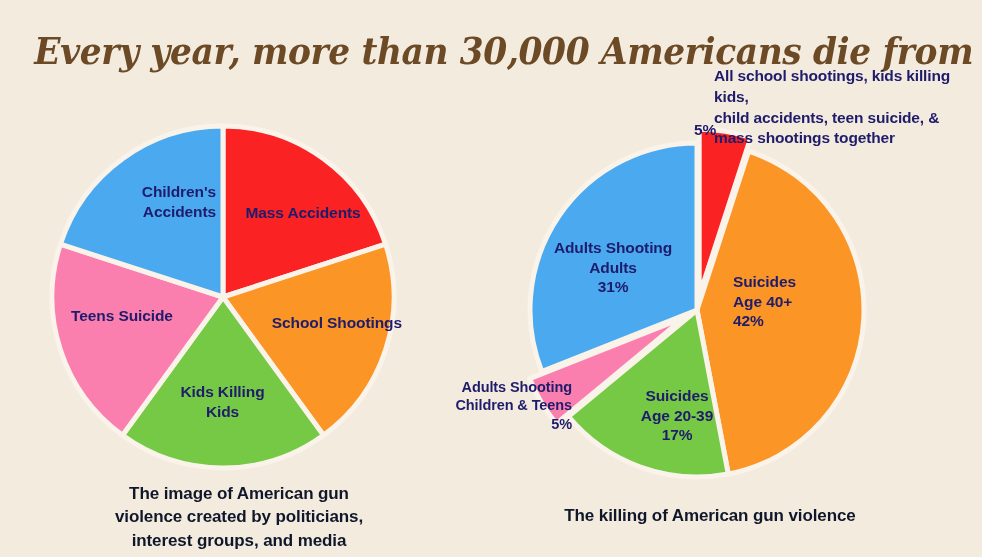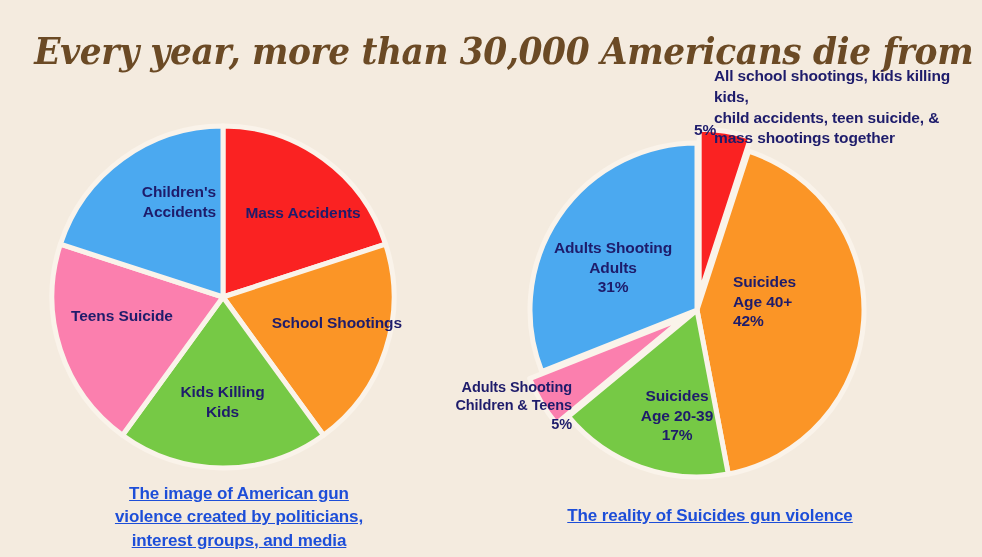--- a/index.html
+++ b/index.html
@@ -85,29 +85,28 @@
     font-size: 15.5px;
     line-height: 1.34;
     text-align: left;
     white-space: pre-line;
     letter-spacing: -0.15px;
   }
 
   
   .caption {
     position: absolute;
-    color: #1d4ed8;
+    color: #0f172a;
     font-family: "Liberation Sans", sans-serif;
     font-weight: bold;
     font-size: 17px;
     line-height: 1.38;
     text-align: center;
     white-space: pre-line;
     letter-spacing: -0.1px;
-    text-decoration: underline;
   }
   #caption-left  { left: 74px;  top: 482px; width: 330px; }
   #caption-right { left: 520px; top: 504px; width: 380px; }
 </style>
 </head>
 <body>
 
 <div id="poster">
 
   <h1 id="headline">Every year, more than 30,000 Americans die from gunshots.</h1>
@@ -154,15 +153,15 @@
 Adults
 31%</div>
 
   <div id="callout">All school shootings, kids killing kids,
 child accidents, teen suicide, &amp;
 mass shootings together</div>
 
   <div class="caption" id="caption-left">The image of American gun
 violence created by politicians,
 interest groups, and media</div>
-  <div class="caption" id="caption-right">The reality of Suicides gun violence</div>
+  <div class="caption" id="caption-right">The killing of American gun violence</div>
 
 </div>
 
 </body></html>

